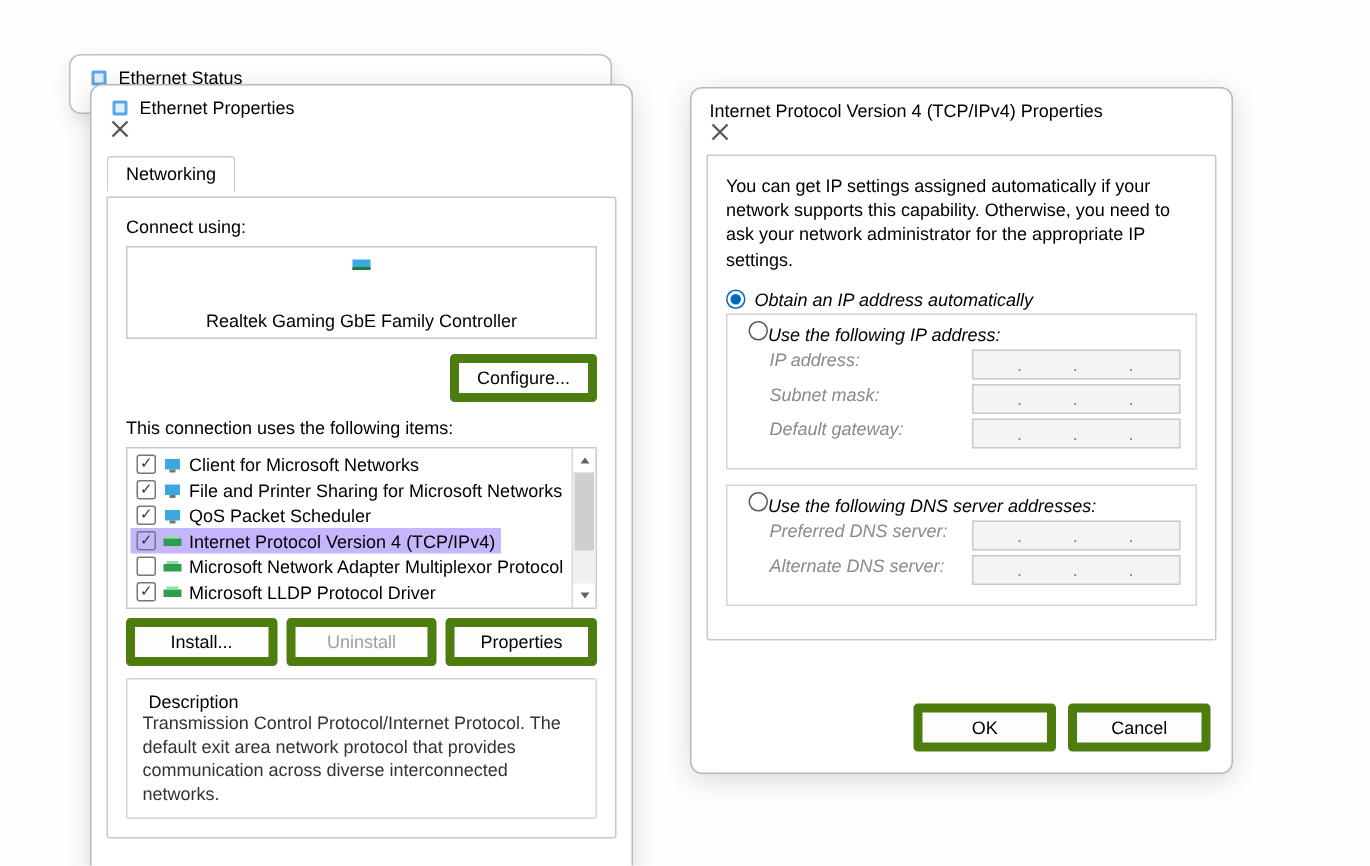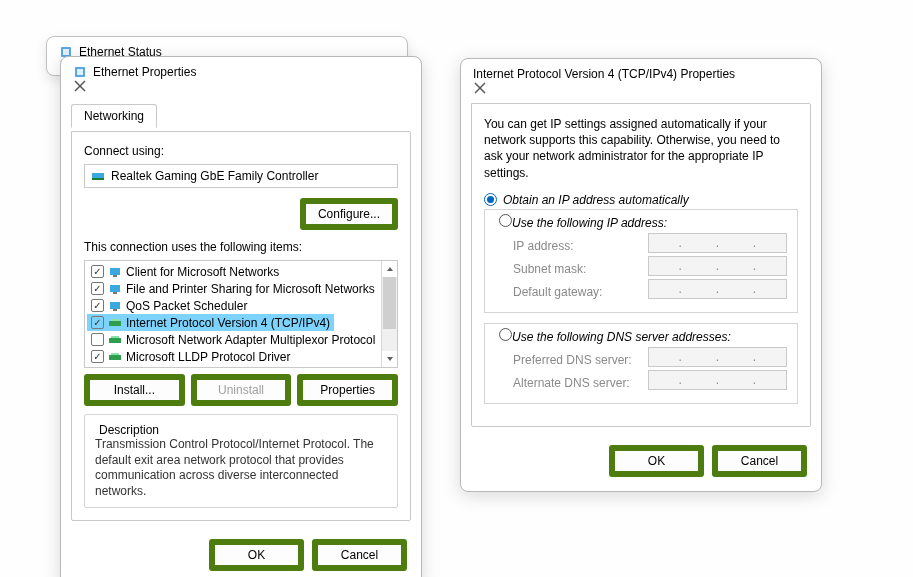--- a/index.html
+++ b/index.html
@@ -34,51 +34,52 @@
       border: 1px solid #c9c9c9;
       padding: 12px;
       border-radius: 0 2px 2px 2px;
     }
     .lbl { margin-bottom: 6px; display: block; }
     .adapter-box {
       border: 1px solid #c9c9c9;
       padding: 4px 6px;
       display: flex;
       align-items: center;
-      gap: 6px;
+      gap: 24px;
       margin-bottom: 10px;
+      flex-direction: column;
     }
     .btn {
       border: 6px solid #4d7c0f;
       background: #fdfdfd;
       padding: 3px 12px;
       border-radius: 3px;
       min-width: 78px;
       text-align: center;
       cursor: pointer;
     }
-    .btn.wide { min-width: 95px; }
+    .btn.wide { min-width: 95px; margin-top: 24px; }
     .btn.disabled { color: #a0a0a0; }
     .btn-row { display: flex; justify-content: flex-end; gap: 6px; }
     .items-list {
       border: 1px solid #c9c9c9;
       border-right: none;
       height: 108px;
       overflow: hidden;
       margin-bottom: 6px;
       padding: 2px 0 2px 2px;
       position: relative;
     }
     .items-list-inner { padding-right: 18px; }
     .scrollbar { position: absolute; top: 0; right: 0; width: 17px; height: 100%; border-left: 1px solid #d8d8d8; border-right: 1px solid #c9c9c9; display: flex; flex-direction: column; }
     .sb-btn { height: 16px; display: flex; align-items: center; justify-content: center; }
     .sb-track { flex: 1; background: #f0f0f0; position: relative; }
     .sb-thumb { position: absolute; left: 1px; right: 1px; top: 0; height: 70%; background: #cfcfcf; border-radius: 0; }
     .li { display: flex; align-items: center; gap: 4px; padding: 0 4px; height: 17px; white-space: nowrap; }
-    .li.selected { background: #7dd3fc; width: fit-content; }
+    .li.selected { background: #c4b5fd; width: fit-content; }
     .cb { width: 13px; height: 13px; border: 1px solid #777; border-radius: 2px; display: inline-flex; align-items: center; justify-content: center; flex: none; }
     .cb.checked::after { content: "✓"; font-size: 10px; line-height: 1; color: #333; }
     .ico { width: 14px; height: 14px; display: inline-flex; align-items: center; justify-content: center; flex: none; }
     .three-btn-row { display: flex; gap: 6px; }
     .three-btn-row .btn { flex: 1; padding: 3px 0; }
     .group {
       border: 1px solid #d4d4d4;
       border-radius: 2px;
       padding: 8px 10px;
       margin-top: 8px;
@@ -93,21 +94,21 @@
     .dlg-btn-row { display: flex; justify-content: flex-end; gap: 8px; padding: 8px 14px 14px 0; }
     .radio { display: flex; align-items: center; gap: 6px; padding: 2px 0; cursor: pointer; font-style: italic; }
     .radio-dot {
       width: 13px; height: 13px; border: 1px solid #555; border-radius: 50%;
       display: inline-flex; align-items: center; justify-content: center; flex: none;
     }
     .radio.selected .radio-dot::after {
       content: ""; width: 7px; height: 7px; border-radius: 50%; background: #0067c0;
     }
     .radio.selected .radio-dot { border-color: #0067c0; }
-    .field-row { display: flex; align-items: flex-end; margin: 3px 0 3px 18px; }
+    .field-row { display: flex; align-items: flex-start; margin: 3px 0 3px 18px; font-style: italic; }
     .field-row .fl { width: 150px; color: #8a8a8a; }
     .ip-input {
       width: 155px; height: 20px; border: 1px solid #c9c9c9; background: #f4f4f4;
       display: flex; align-items: center; justify-content: space-evenly;
       color: #888;
     }
     .dot { padding: 0 4px; }
     .ipv4 .info-text { line-height: 1.35; margin-bottom: 10px; }
     .sub-group {
       border: 1px solid #d4d4d4;

